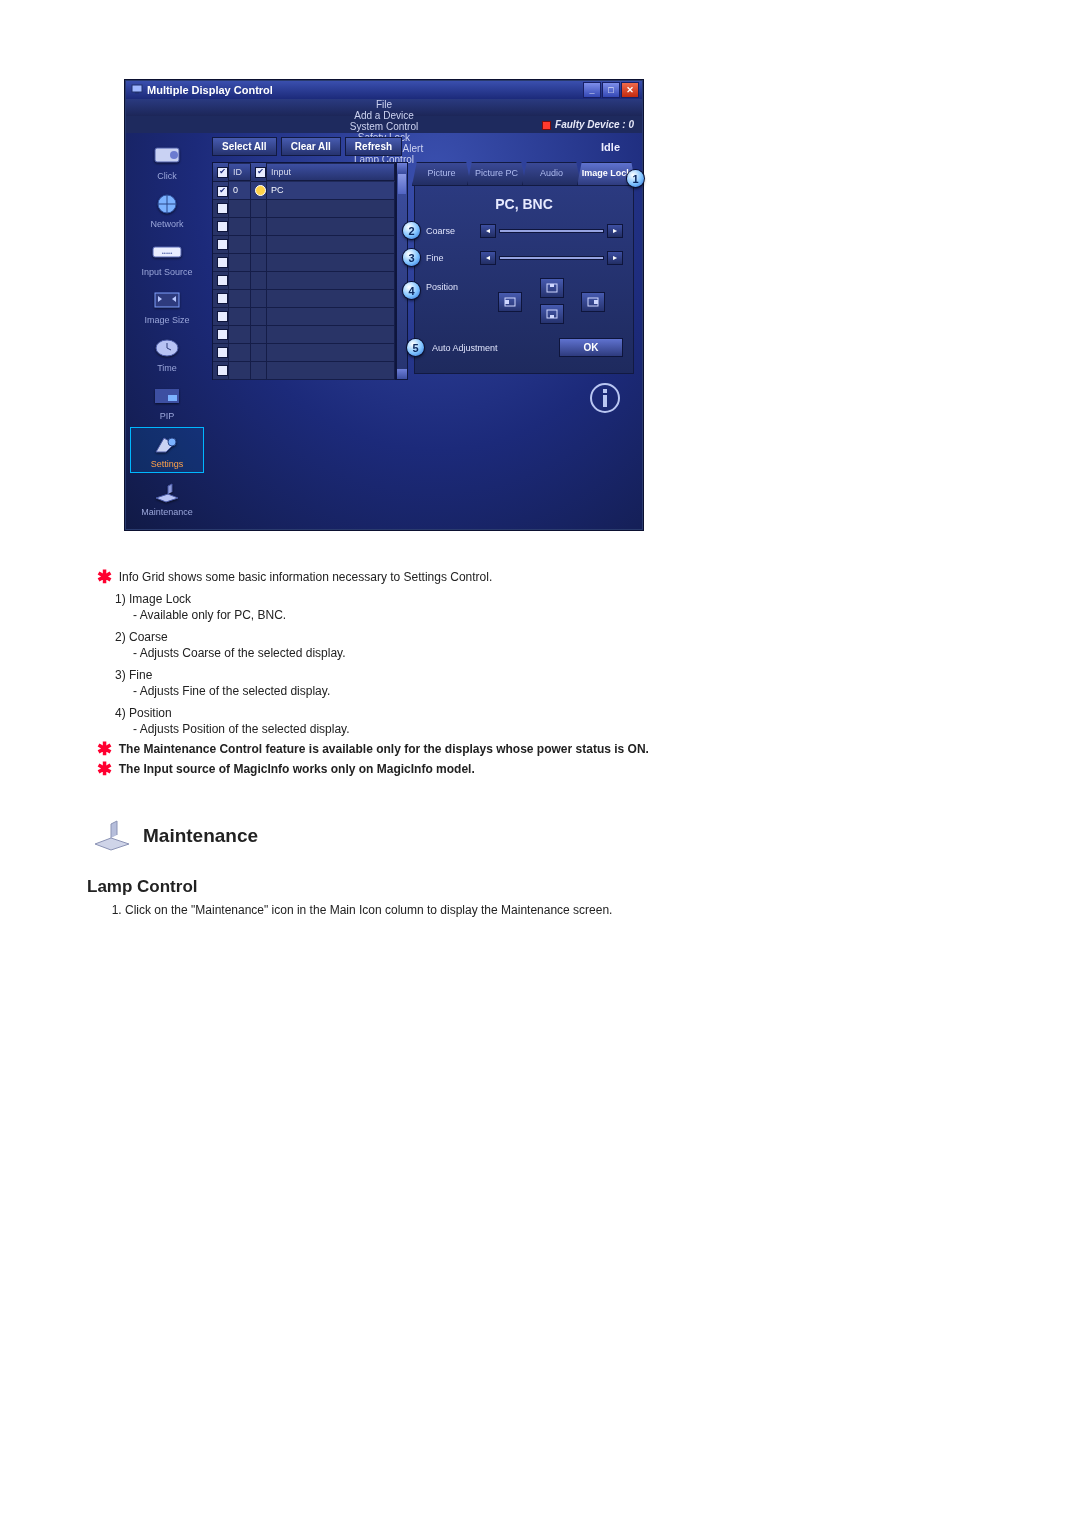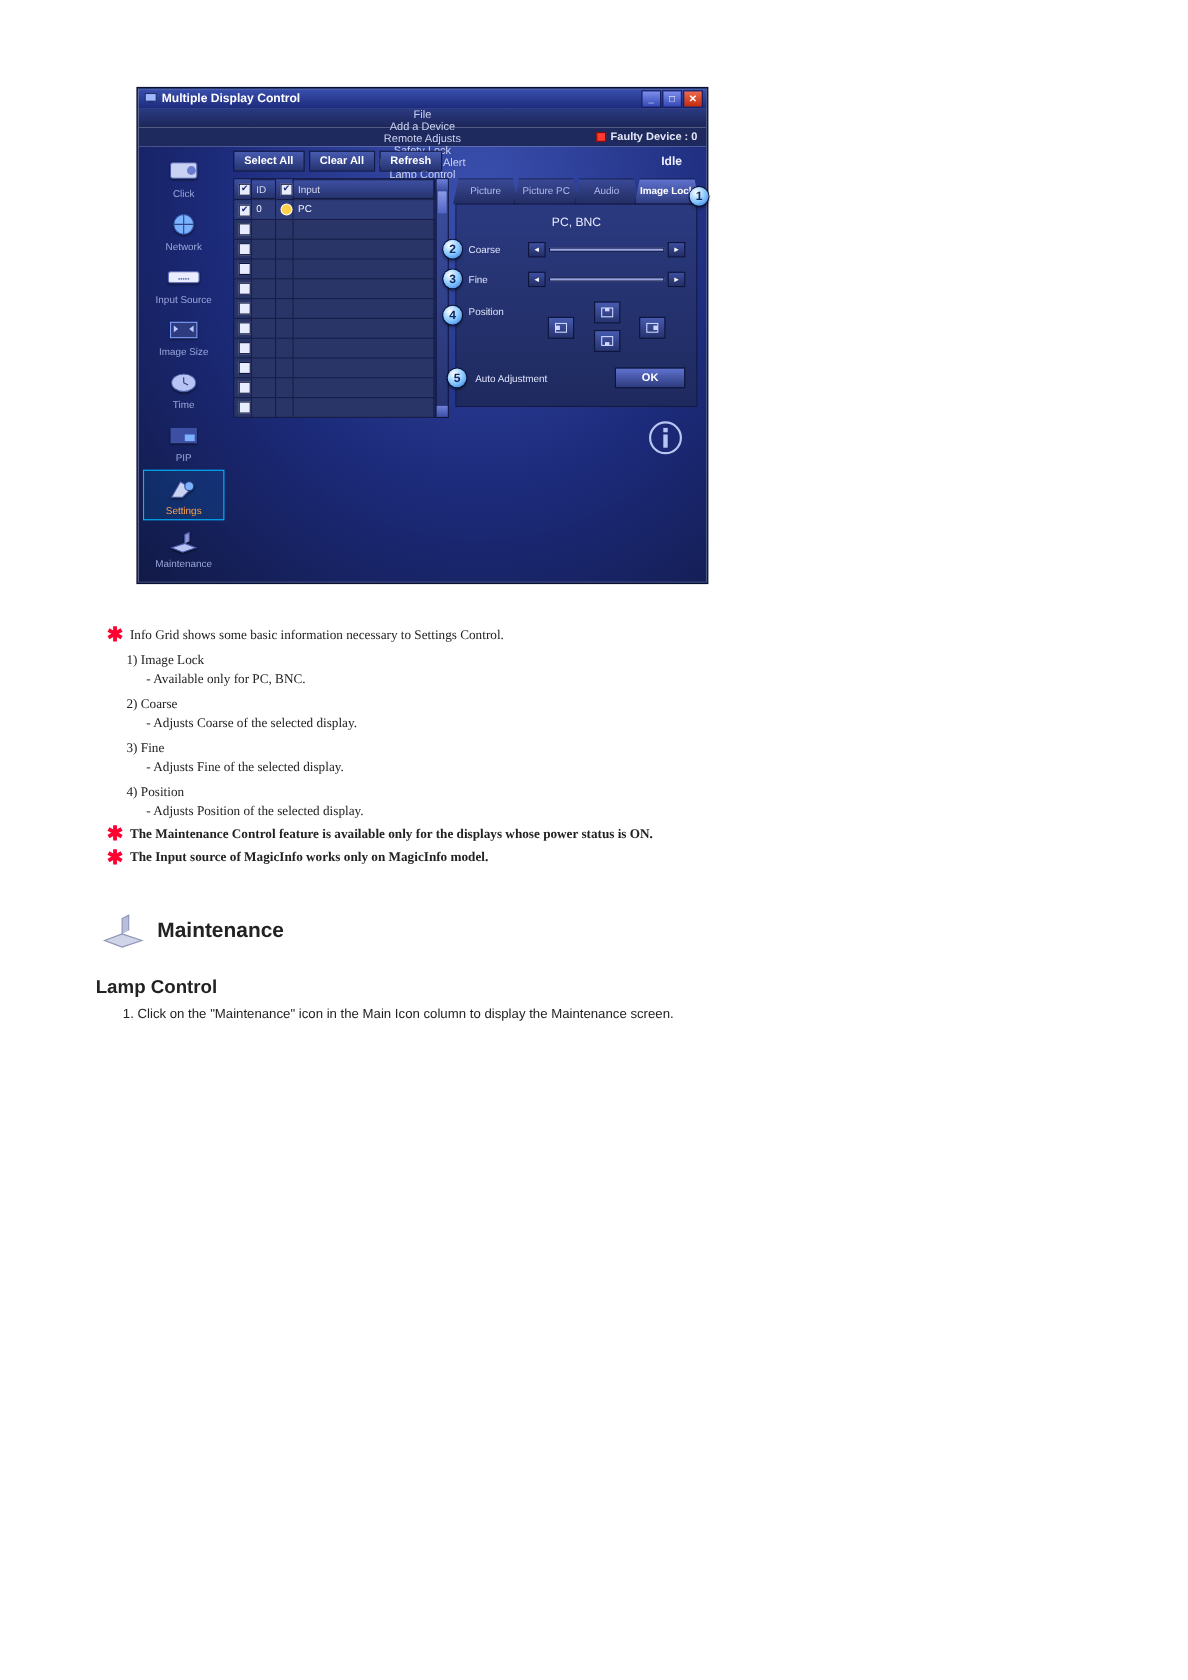--- a/index.html
+++ b/index.html
@@ -74,20 +74,21 @@
     color: #9aa6da;
   }
   
   .statusline {
     background: #1e2a5e;
     text-align: right;
     padding: 3px 8px;
     font-size: 10px;
     color: #e6e8f7;
     font-weight: bold;
+    font-style: italic;
   }
   .statusline .dot {
     display:inline-block;width:7px;height:7px;background:#ff3a2e;margin-right:4px;
     vertical-align:middle;border:1px solid #7a0d0d;
   }
   
   .app-body {
     display: flex;
     background: radial-gradient(ellipse at 60% 10%, #3a4fae 0%, #1c2a7a 55%, #111a46 100%);
     min-height: 340px;
@@ -225,21 +226,21 @@
     color:#0c2960;font-weight:bold;font-size:11px;
     display:flex;align-items:center;justify-content:center;
     box-shadow: 0 0 0 1px #0b1030, 0 2px 3px rgba(0,0,0,.6);
   }
   .panel-body{
     border:1px solid #121a42;
     background: linear-gradient(#2b3a80,#1e2a5e);
     padding: 10px 10px 16px;
   }
   .panel-title{
-    text-align:center;color:#e7eaff;font-weight:normal;font-size:11px;margin-bottom:10px;
+    text-align:center;color:#e7eaff;font-weight:bold;font-size:14px;margin-bottom:10px;
   }
   .slider-row{
     display:flex;align-items:center;gap:6px;margin:10px 0;
   }
   .slider-row .num{width:17px;}
   .slider-row .label{width:48px;font-size:9px;color:#dfe3fb;}
   .slider{
     flex:1;display:flex;align-items:center;gap:3px;
   }
   .sq{
@@ -271,21 +272,21 @@
     width:62px;text-align:center;padding:3px 0;
     background:linear-gradient(#5f72cf,#2e3b7e);border:1px solid #0e153c;color:#fff;font-weight:bold;font-size:10px;
   }
   .maint-foot{
     text-align:right;padding:0 8px 4px;
   }
   .maint-icon-lg{
     display:inline-flex;align-items:center;justify-content:center;width:42px;height:36px;
   }
   
-  .notes{margin-left:12px;margin-top:30px;font-size:12px;font-family:Liberation Serif, serif;}
+  .notes{margin-left:12px;margin-top:30px;font-size:12px;}
   .star{color:#ff0030;font-weight:bold;font-size:18px;line-height:12px;vertical-align:-2px;}
   .star-line{margin:6px 0;}
   ol.first{list-style:none;padding:0;margin:4px 0 0 18px;}
   ol.first > li{margin:8px 0 4px;}
   .sub{margin:2px 0 2px 18px;}
   .bold{font-weight:bold;}
   .section-head{
     display:flex;align-items:center;gap:10px;margin:40px 0 10px 6px;
   }
   .section-head h2{
@@ -315,21 +316,21 @@
         <div class="win-btns">
           <div class="win-btn">_</div>
           <div class="win-btn">□</div>
           <div class="win-btn close">✕</div>
         </div>
       </div>
 
       <div class="menubar">
         <span class="menu-item">File</span>
         <span class="menu-item">Add a Device</span>
-        <span class="menu-item">Remote Adjusts</span>
+        <span class="menu-item">System Control</span>
         <span class="menu-item">Safety Lock</span>
         <span class="menu-item">Fault Device Alert</span>
         <span class="menu-item">Lamp Control</span>
         <span class="menu-item">Help</span>
         <span class="brand">SAMSUNG DIGITall</span>
       </div>
 
       <div class="statusline">
         <span class="dot"></span><span>Faulty Device : 0</span>
       </div>

